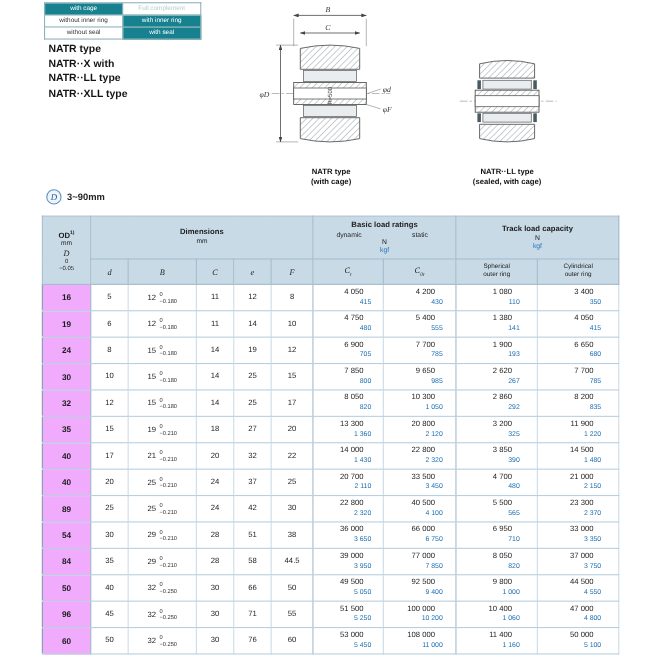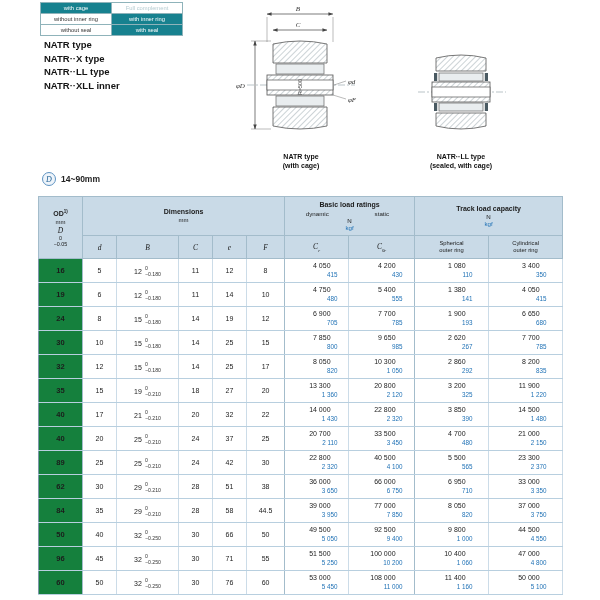--- a/index.html
+++ b/index.html
@@ -60,21 +60,21 @@
   .od-h .l4{font-size:5.4px;line-height:6px;}
   .sym{font-family:"Liberation Serif",serif;font-style:italic;}
   .h-dim{font-family:"Liberation Serif",serif;font-style:italic;font-size:7.5px;}
   .h-cr{font-family:"Liberation Serif",serif;font-style:italic;font-size:7.5px;}
   .h-cr sub{font-size:4.8px;font-style:italic;}
   .h-ring div{font-size:5.8px;line-height:6.8px;}
   tbody td{
     height:23px;text-align:center;vertical-align:middle;font-size:7px;color:#1c1c1c;
     border-right:1px solid #ccdce8;border-bottom:1px solid #b8cfdf;background:#fff;
   }
-  tbody td.od{background:#15803d;font-weight:bold;font-size:7.5px;border-right:1px solid #a3bccb;}
+  tbody td.od{background:#f0abfc;font-weight:bold;font-size:7.5px;border-right:1px solid #a3bccb;}
   tbody td.gr{border-right:1px solid #a3bccb;}
   td.bcol .bv{vertical-align:middle;}
   td.bcol .tol{
     display:inline-flex;flex-direction:column;margin-left:3px;vertical-align:middle;
     font-size:5.2px;line-height:6px;text-align:left;color:#333;
   }
   td.load .in{width:46px;margin:0 auto;}
   td.load .n{text-align:right;padding-right:9px;font-size:7px;line-height:8px;}
   td.load .kgf{text-align:right;padding-right:2px;font-size:6.3px;line-height:7.5px;color:#1f71b5;margin-top:1px;}
 </style>
@@ -93,23 +93,23 @@
   </tr>
   <tr>
     <td>without seal</td>
     <td class="on">with seal</td>
   </tr>
 </tbody>
   </table>
 
 <div class="types">
   <div>NATR type</div>
-  <div>NATR··X type</div>
+  <div>NATR··X with</div>
   <div>NATR··LL type</div>
-  <div>NATR··XLL inner</div>
+  <div>NATR··XLL type</div>
 </div>
 
 <svg class="fig1" width="136" height="152" viewBox="0 0 136 152">
   <defs>
     <pattern id="hA" patternUnits="userSpaceOnUse" width="4" height="4" patternTransform="rotate(45)">
       <line x1="0" y1="0" x2="0" y2="4" stroke="#9aa7ad" stroke-width="1"></line>
     </pattern>
     <marker id="ar1" markerWidth="7" markerHeight="5" refX="6.5" refY="2.5" orient="auto-start-reverse">
       <path d="M0,0 L7,2.5 L0,5 Z" fill="#444"></path>
     </marker>
@@ -171,21 +171,21 @@
   <div>NATR type</div>
   <div>(with cage)</div>
 </div>
 <div class="caption cap2">
   <div>NATR··LL type</div>
   <div>(sealed, with cage)</div>
 </div>
 
 <div class="size">
   <span class="circ">D</span>
-  <span class="txt">14~90mm</span>
+  <span class="txt">3~90mm</span>
 </div>
 
 <table class="main">
   <colgroup>
     <col style="width:44px">
       <col style="width:34px">
       <col style="width:62px">
       <col style="width:34px">
     <col style="width:34px">
       <col style="width:38px">
@@ -550,21 +550,21 @@
           </div>
         </td>
         <td class="load">
           <div class="in">
             <div class="n">23 300</div>
             <div class="kgf">2 370</div>
           </div>
         </td>
       </tr>
       <tr>
-        <td class="od">62</td>
+        <td class="od">54</td>
         <td class="num">30</td>
         <td class="num bcol"><span class="bv">29</span><span class="tol">
             <span>0</span>
             <span>−0.210</span>
           </span></td>
         <td class="num">28</td>
         <td class="num">51</td>
         <td class="num gr">38</td>
         <td class="load">
           <div class="in">

